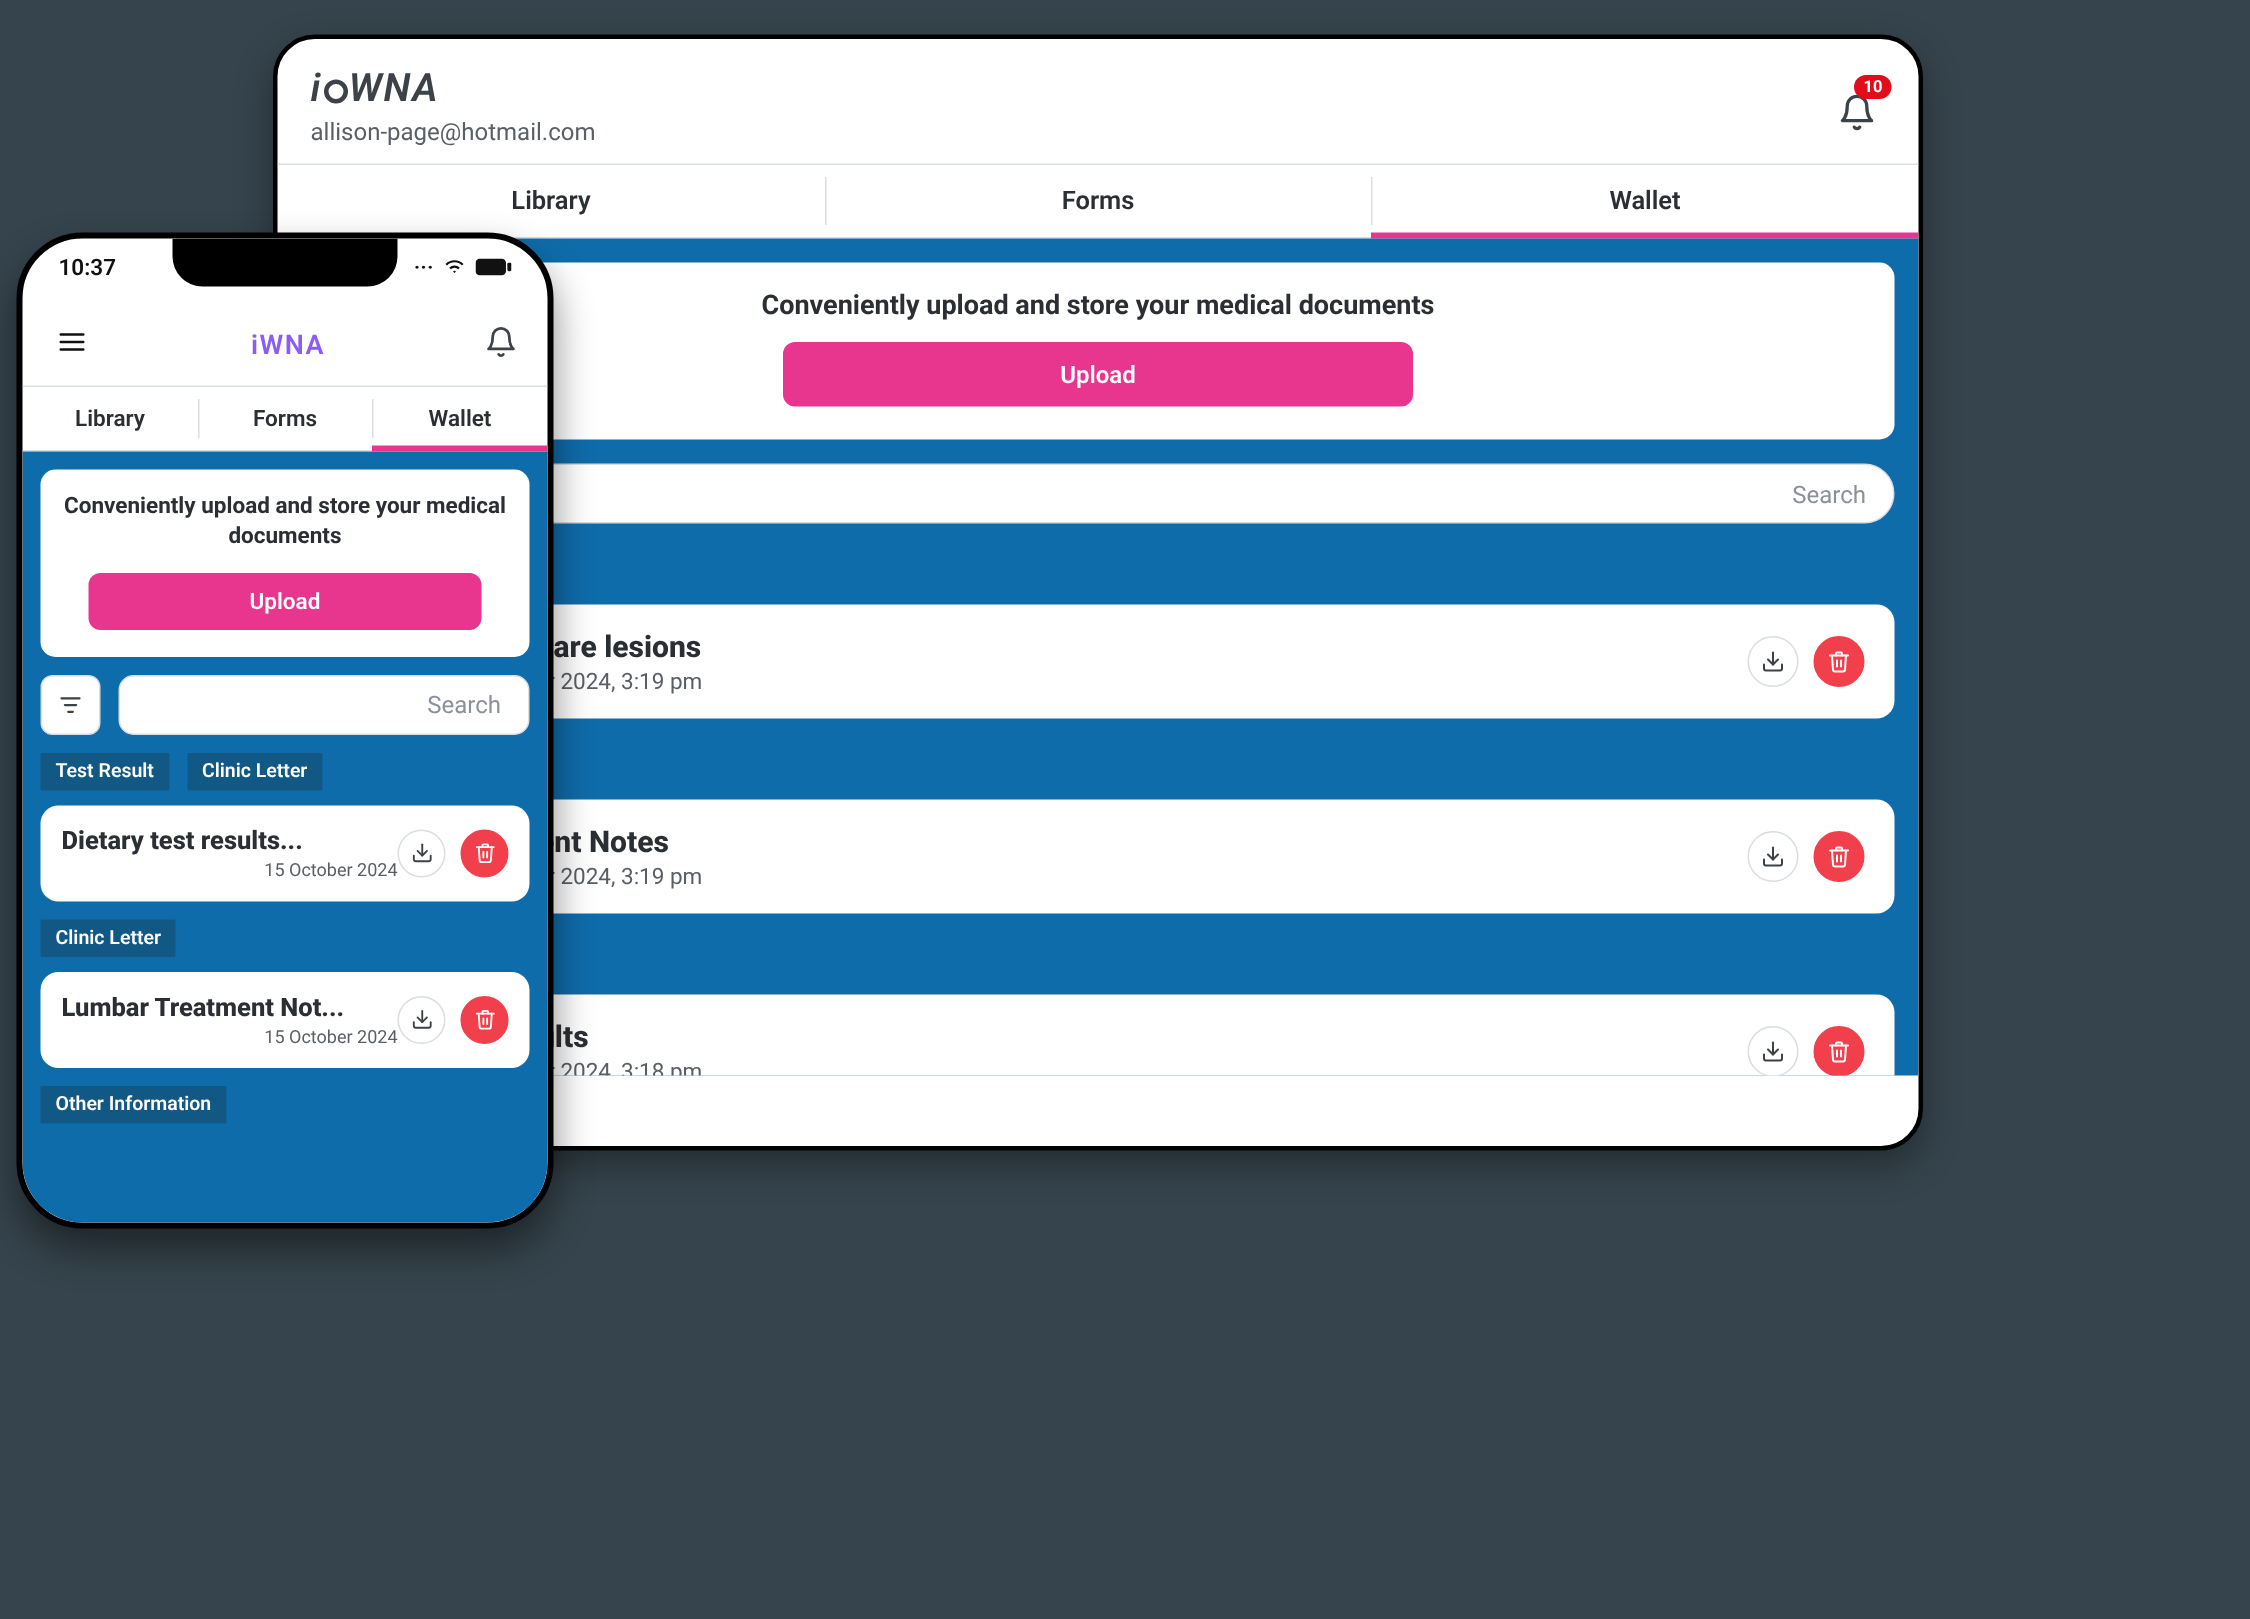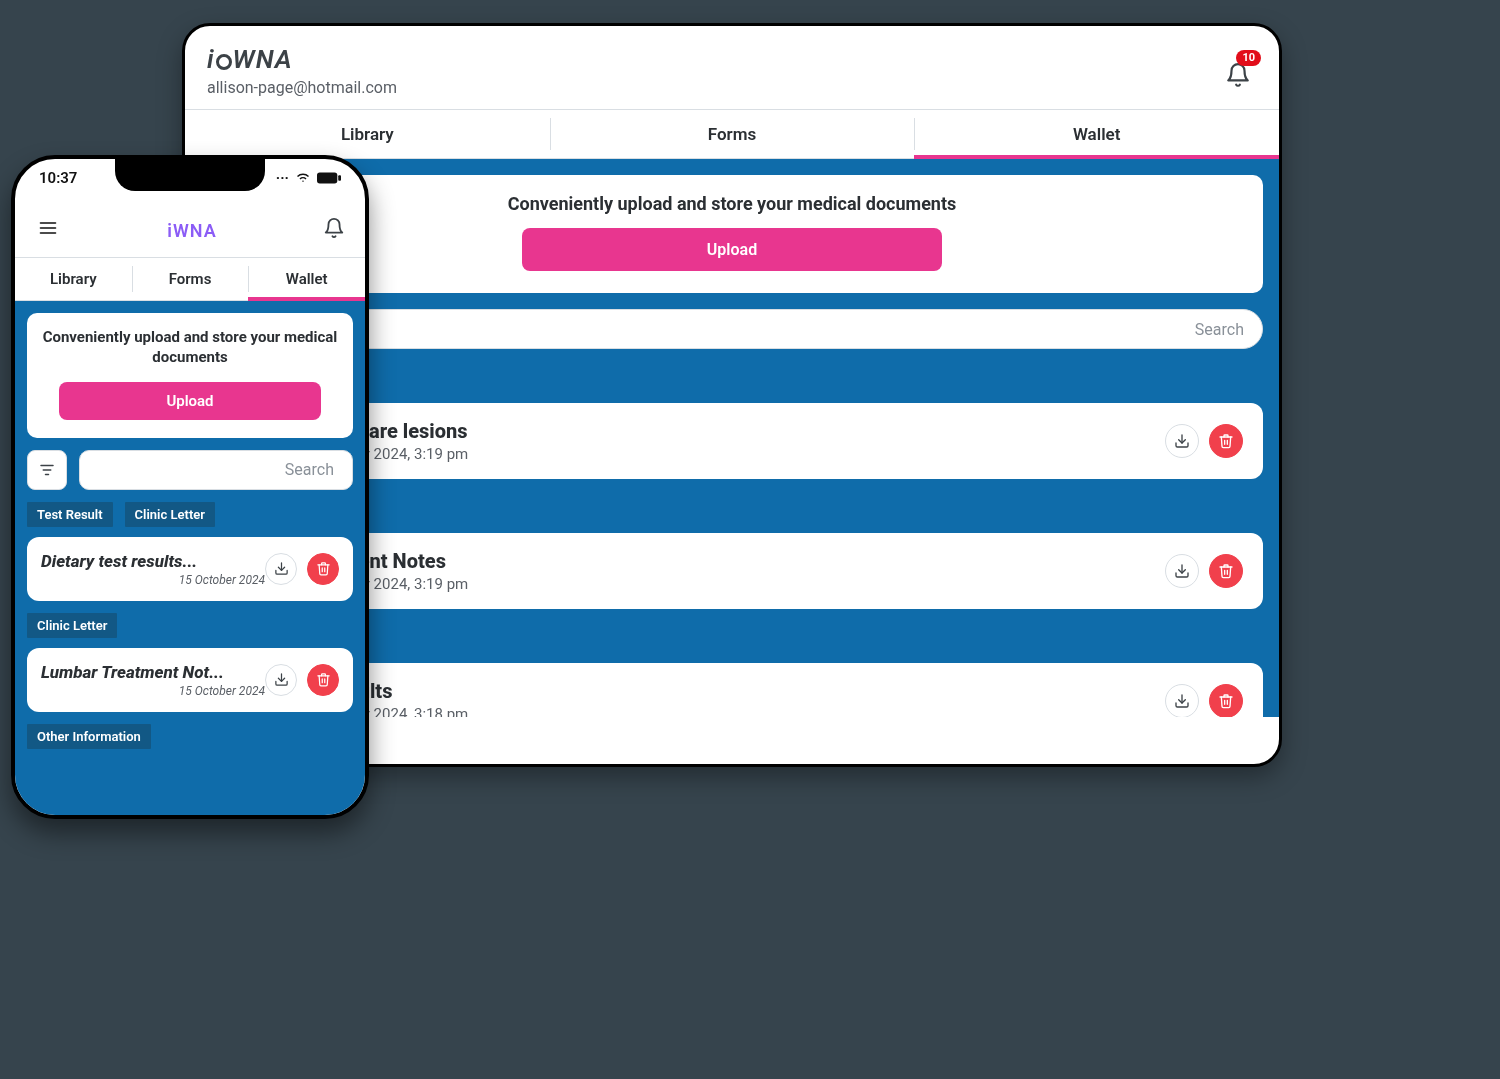--- a/index.html
+++ b/index.html
@@ -96,21 +96,21 @@
   .phone-tabs { display:flex; border-bottom:1px solid var(--border); }
   .phone-tabs .tab { padding:12px 0; font-size:15px; }
 
   .phone-wallet { background: var(--blue); padding:12px; flex:1; overflow:hidden; }
   .phone .upload-card { padding:14px 14px 18px; }
   .phone .upload-title { font-size:15px; line-height:1.35; }
   .phone .upload-btn { width:88%; max-width:88%; padding:10px 0; font-size:15px; }
   .phone .search-row { margin-top:12px; }
   .phone .search-input { border-radius:10px; }
   .phone .cat-chip { font-size:13px; padding:5px 10px; margin-top:12px; }
-  .phone .doc-card { padding:14px 14px;font-style:italic; }
+  .phone .doc-card { padding:14px 14px; }
   .phone .doc-title { font-size:17px; }
   .phone .doc-sub { font-size:12px;text-align:right; }
   .phone .round-btn { width:32px; height:32px; }
 
   
   .phone .doc-card.cut { margin-bottom:-30px; }
 </style>
 </head>
 <body>
 

